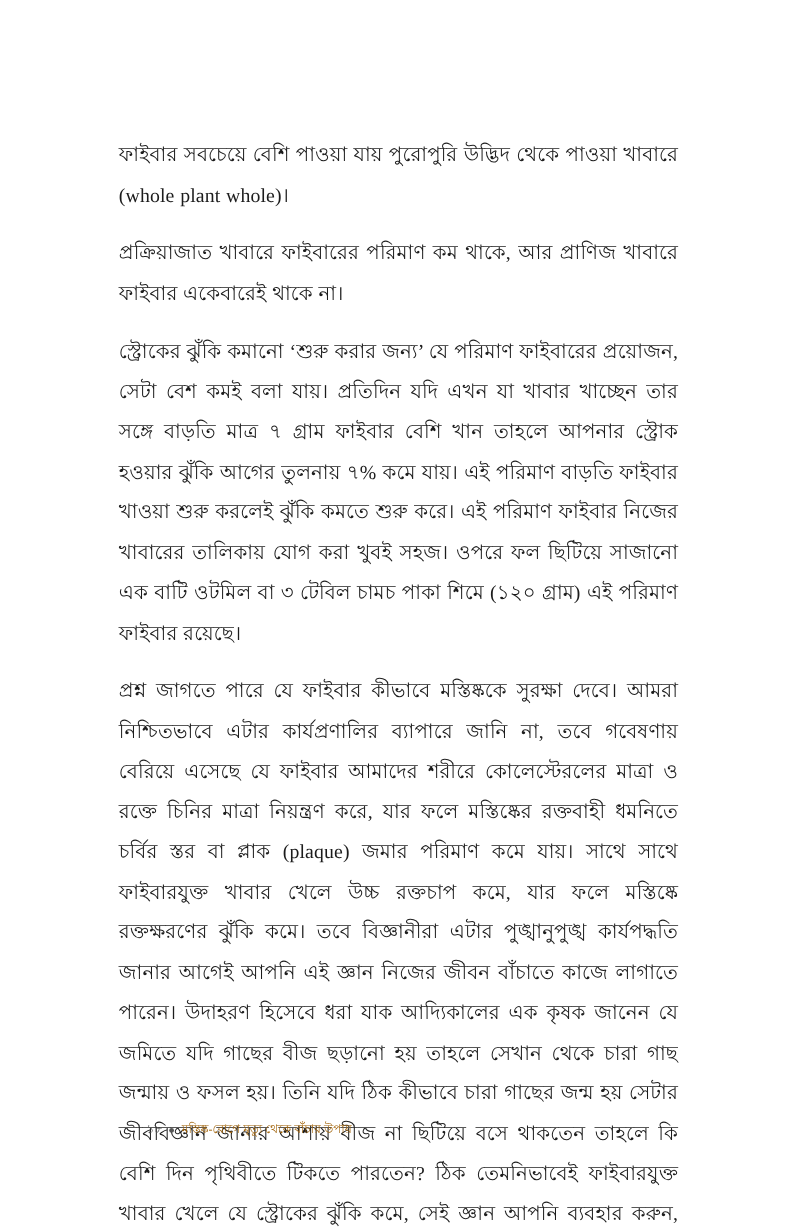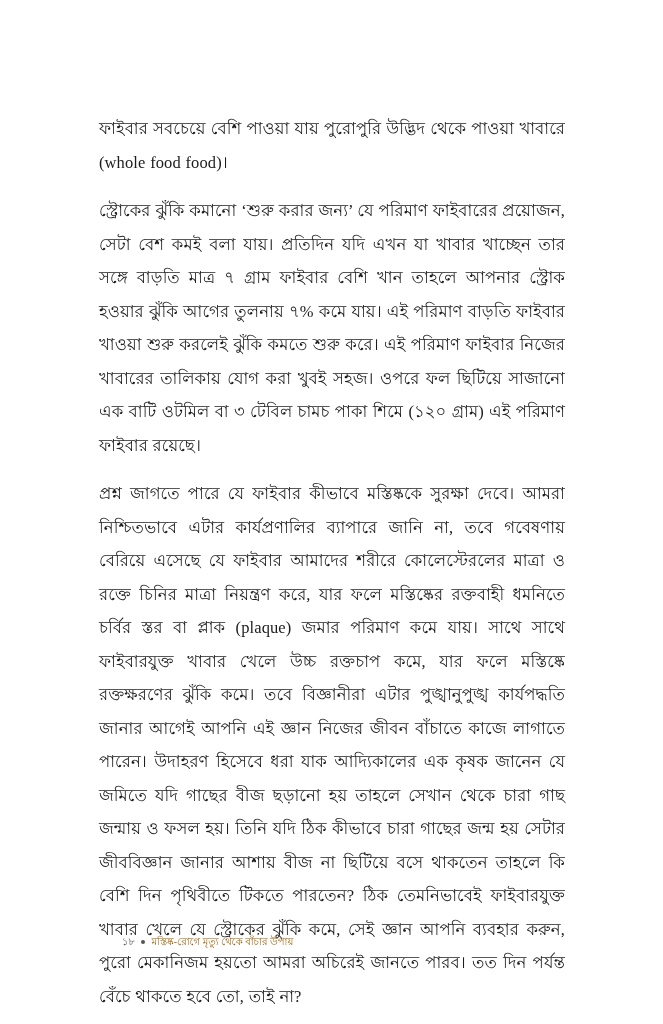--- a/index.html
+++ b/index.html
@@ -86,22 +86,23 @@
     white-space: nowrap;
   }
 </style>
 </head>
 <body>
 
 <div class="page">
 
   <div class="content">
 
-    <p class="para">ফাইবার সবচেয়ে বেশি পাওয়া যায় পুরোপুরি উদ্ভিদ থেকে পাওয়া খাবারে (whole food food)।</p>
+    <p class="para">ফাইবার সবচেয়ে বেশি পাওয়া যায় পুরোপুরি উদ্ভিদ থেকে পাওয়া খাবারে (whole plant whole)।</p>
 
+    <p class="para">প্রক্রিয়াজাত খাবারে ফাইবারের পরিমাণ কম থাকে, আর প্রাণিজ খাবারে ফাইবার একেবারেই থাকে না।</p>
 
     <p class="para">স্ট্রোকের ঝুঁকি কমানো ‘শুরু করার জন্য’ যে পরিমাণ ফাইবারের প্রয়োজন, সেটা বেশ কমই বলা যায়। প্রতিদিন যদি এখন যা খাবার খাচ্ছেন তার সঙ্গে বাড়তি মাত্র ৭ গ্রাম ফাইবার বেশি খান তাহলে আপনার স্ট্রোক হওয়ার ঝুঁকি আগের তুলনায় ৭% কমে যায়। এই পরিমাণ বাড়তি ফাইবার খাওয়া শুরু করলেই ঝুঁকি কমতে শুরু করে। এই পরিমাণ ফাইবার নিজের খাবারের তালিকায় যোগ করা খুবই সহজ। ওপরে ফল ছিটিয়ে সাজানো এক বাটি ওটমিল বা ৩ টেবিল চামচ পাকা শিমে (১২০ গ্রাম) এই পরিমাণ ফাইবার রয়েছে।</p>
 
     <p class="para p-long">প্রশ্ন জাগতে পারে যে ফাইবার কীভাবে মস্তিষ্ককে সুরক্ষা দেবে। আমরা নিশ্চিতভাবে এটার কার্যপ্রণালির ব্যাপারে জানি না, তবে গবেষণায় বেরিয়ে এসেছে যে ফাইবার আমাদের শরীরে কোলেস্টেরলের মাত্রা ও রক্তে চিনির মাত্রা নিয়ন্ত্রণ করে, যার ফলে মস্তিষ্কের রক্তবাহী ধমনিতে চর্বির স্তর বা প্লাক (plaque) জমার পরিমাণ কমে যায়। সাথে সাথে  ফাইবারযুক্ত খাবার খেলে উচ্চ রক্তচাপ কমে, যার ফলে মস্তিষ্কে রক্তক্ষরণের ঝুঁকি কমে। তবে বিজ্ঞানীরা এটার পুঙ্খানুপুঙ্খ কার্যপদ্ধতি জানার আগেই আপনি এই জ্ঞান নিজের জীবন বাঁচাতে কাজে লাগাতে পারেন। উদাহরণ হিসেবে ধরা যাক আদ্যিকালের এক কৃষক জানেন যে জমিতে যদি গাছের বীজ ছড়ানো হয় তাহলে সেখান থেকে চারা গাছ জন্মায় ও ফসল হয়। তিনি যদি ঠিক কীভাবে চারা গাছের জন্ম হয় সেটার জীববিজ্ঞান জানার আশায় বীজ না ছিটিয়ে বসে থাকতেন তাহলে কি বেশি দিন পৃথিবীতে টিকতে পারতেন? ঠিক তেমনিভাবেই ফাইবারযুক্ত খাবার খেলে যে স্ট্রোকের ঝুঁকি কমে, সেই জ্ঞান আপনি ব্যবহার করুন, পুরো মেকানিজম হয়তো আমরা অচিরেই জানতে পারব। তত দিন পর্যন্ত বেঁচে থাকতে হবে তো, তাই না?</p>
 
   </div>
 
   <div class="footer">
     <span class="footer-page-number">১৮</span>
     <span class="footer-sep"></span>

